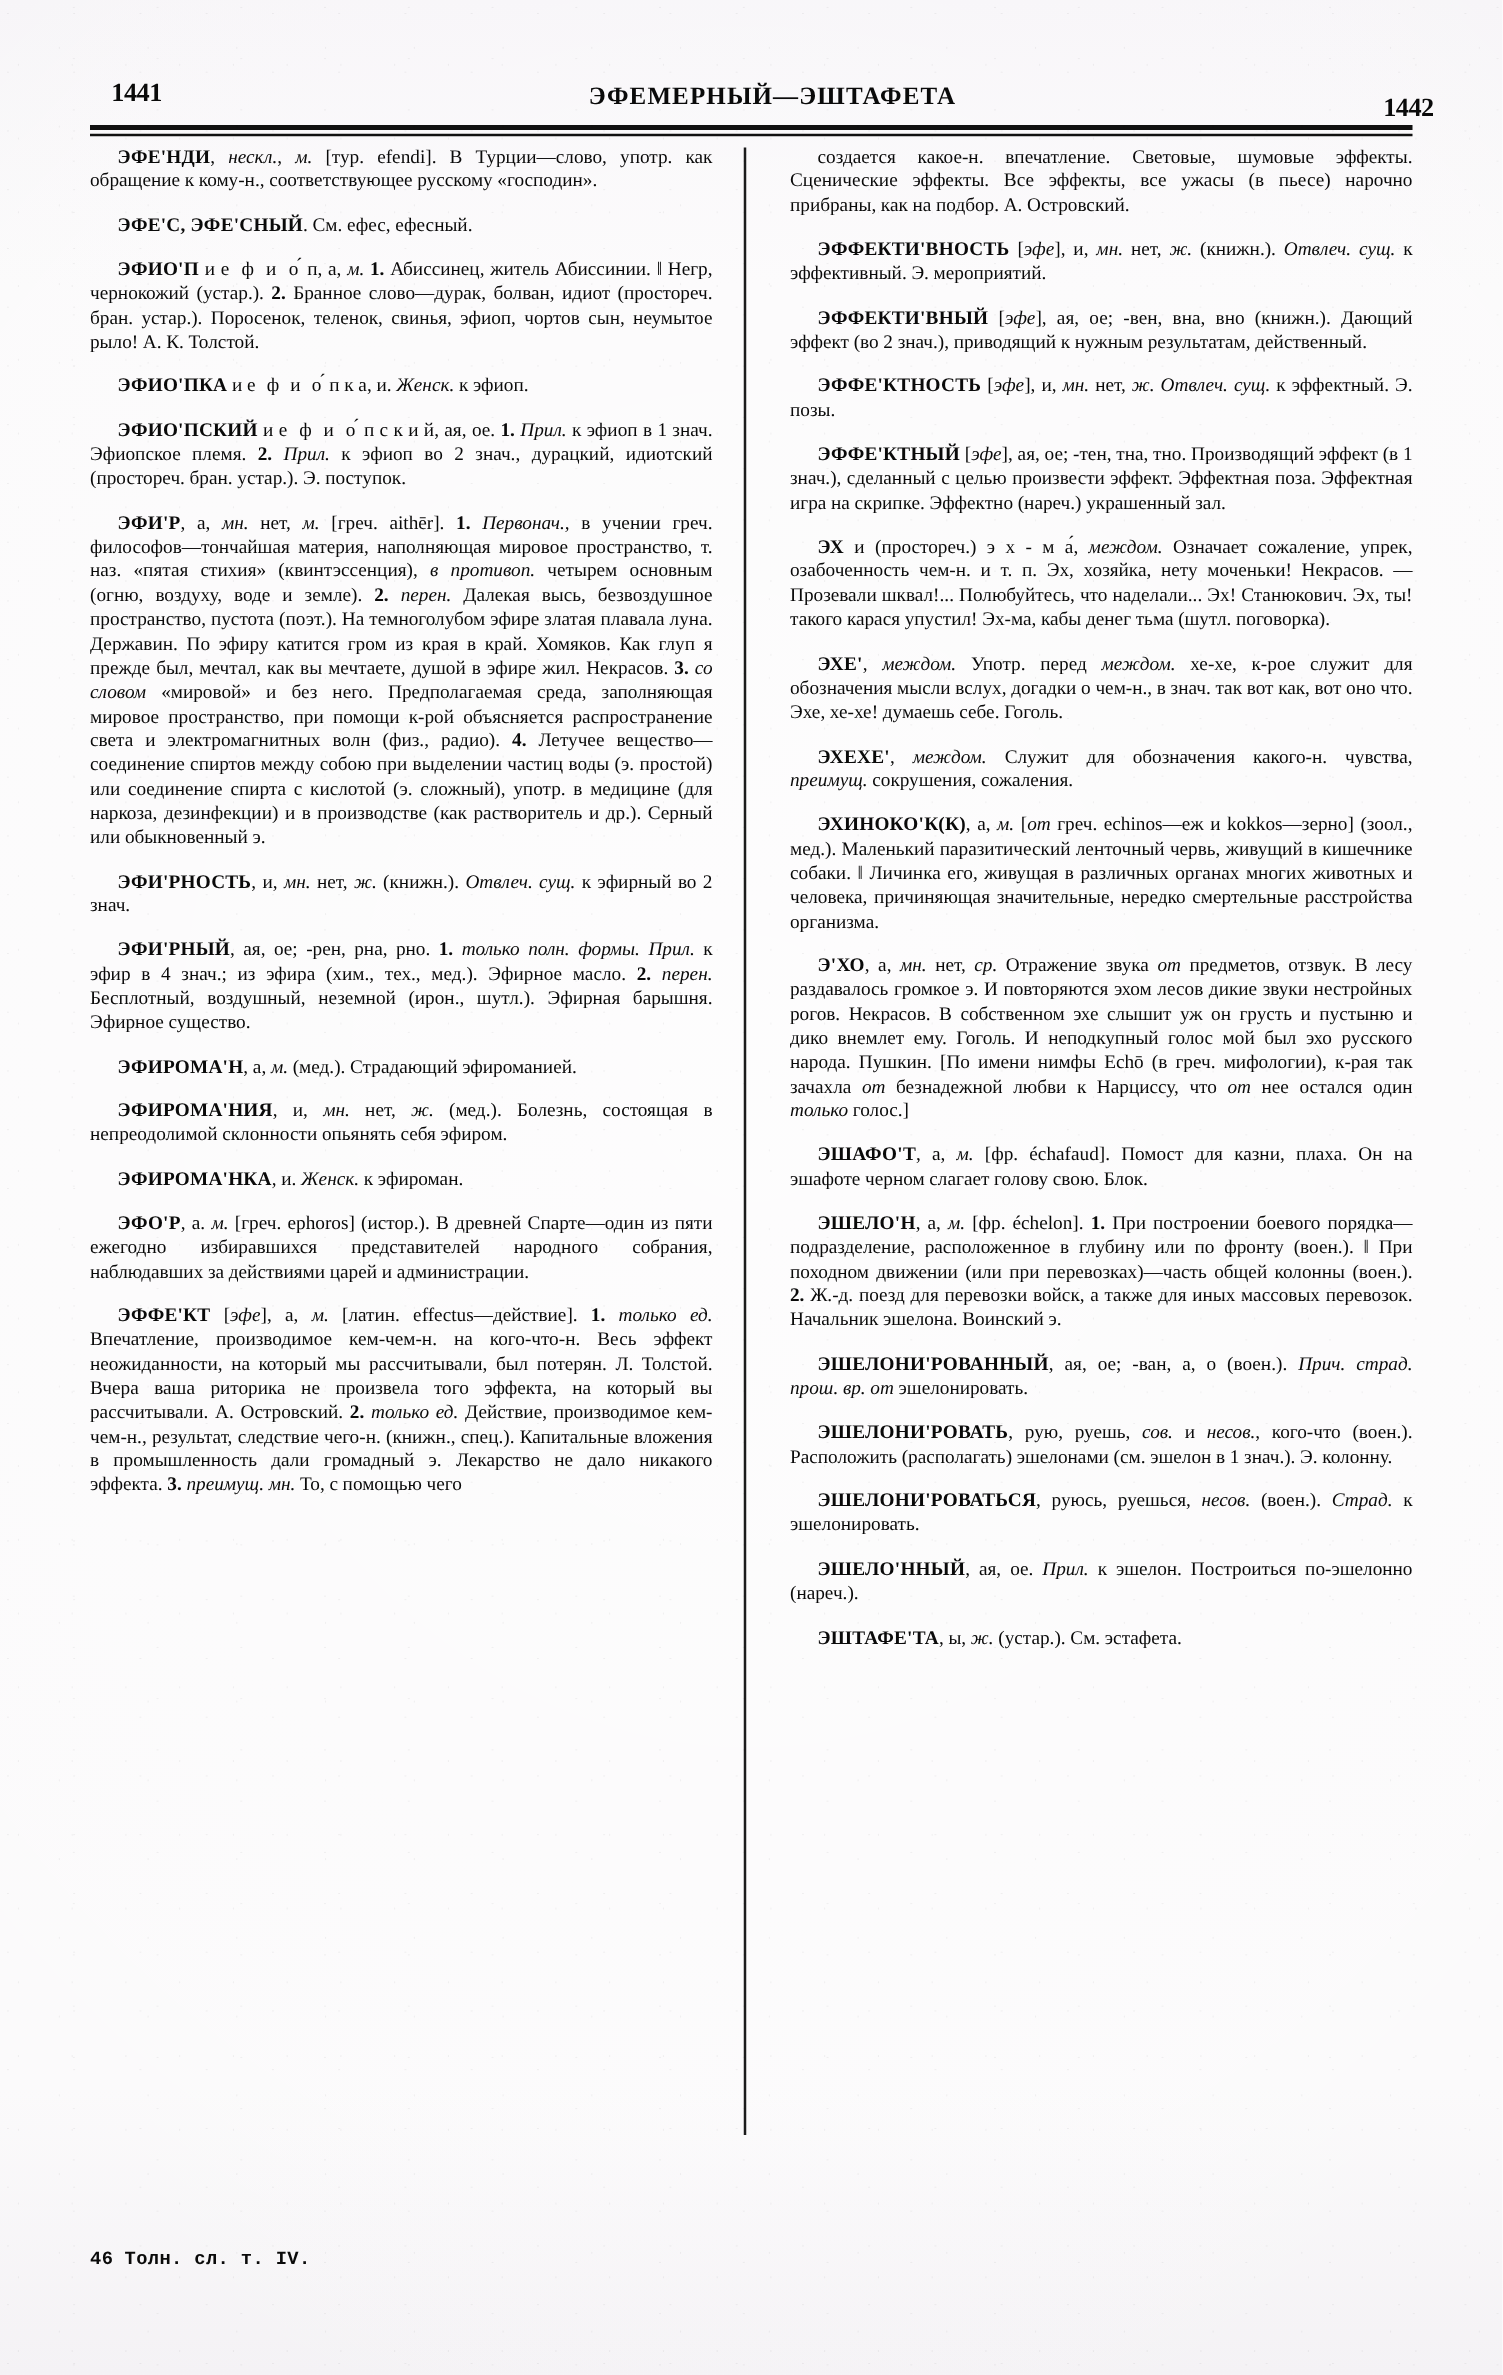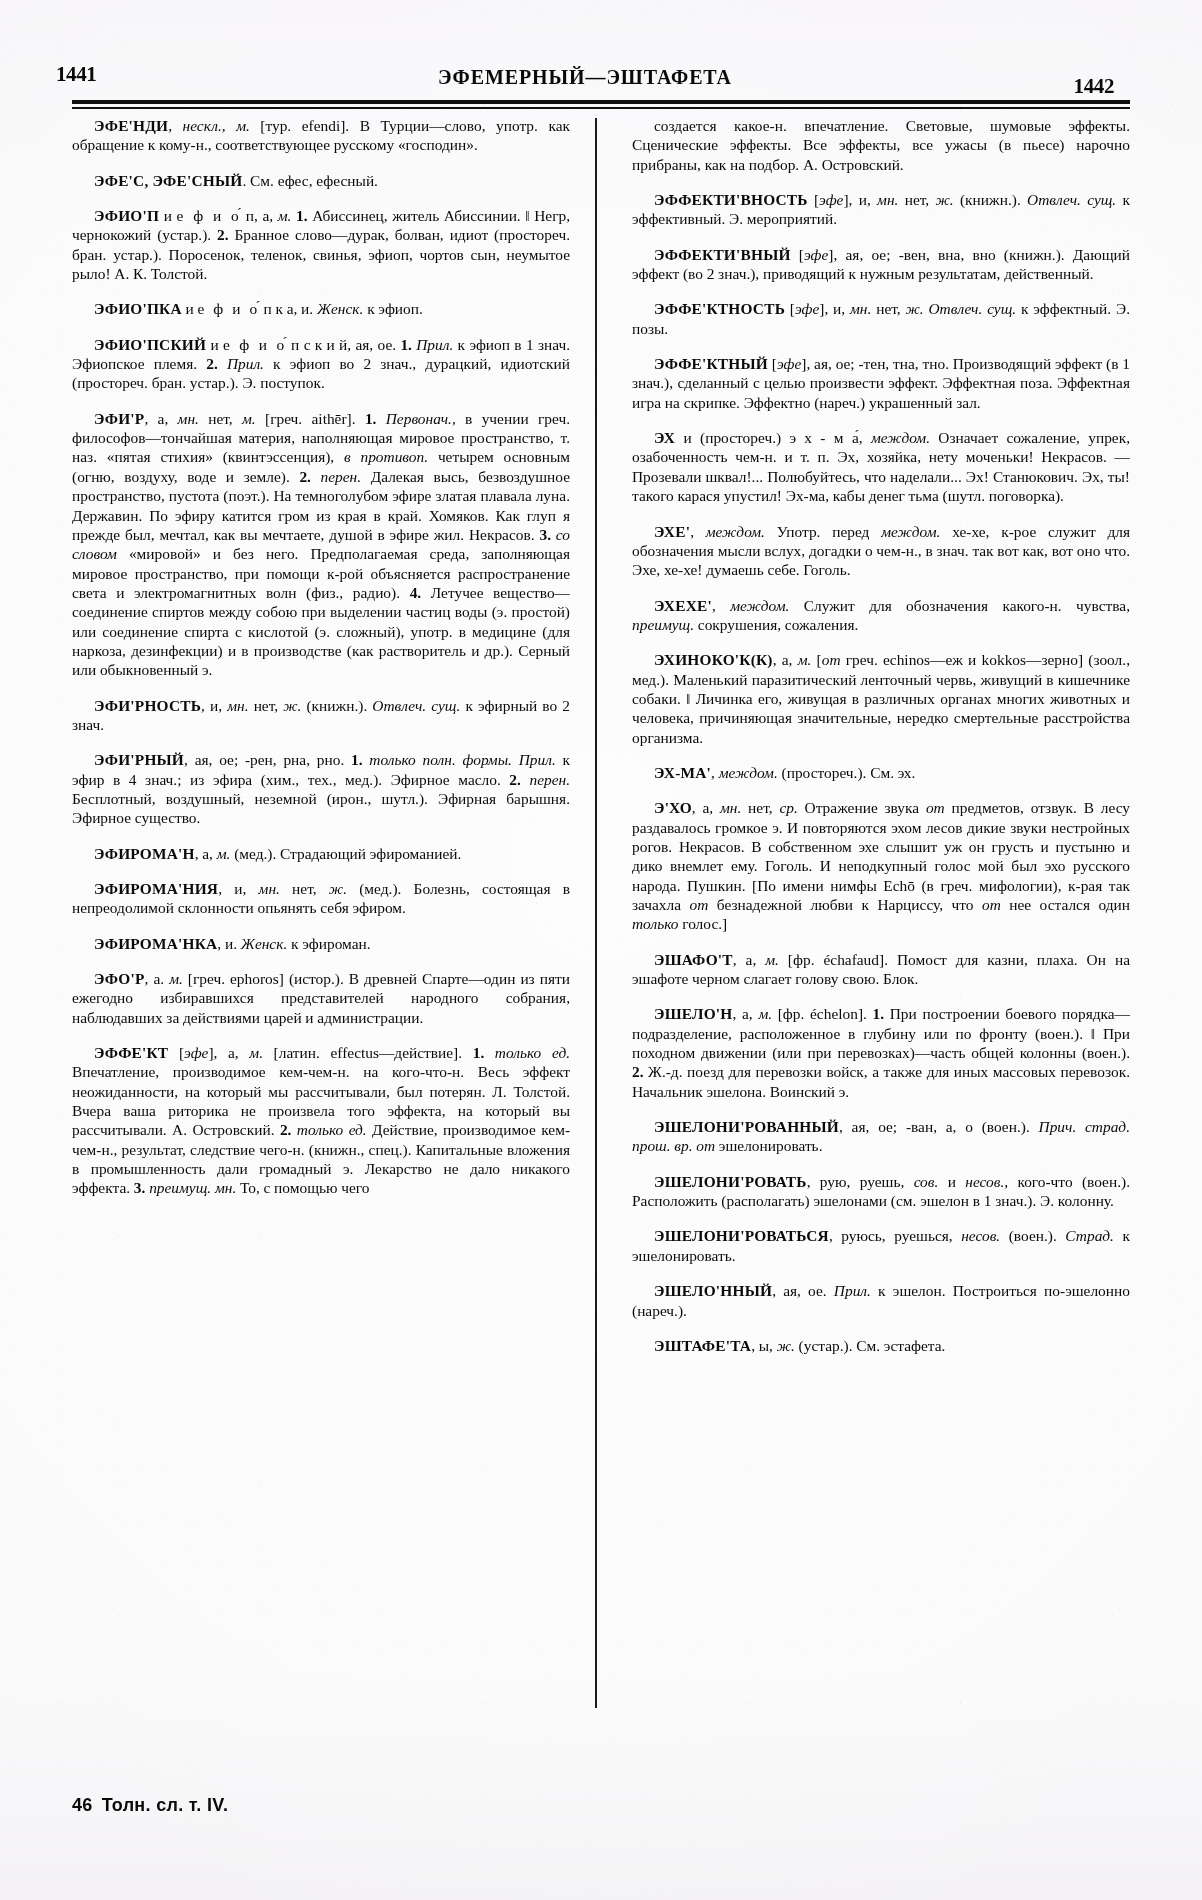--- a/index.html
+++ b/index.html
@@ -29,21 +29,21 @@
     inset: 0;
     background:
       radial-gradient(ellipse 120% 90% at 50% 45%, rgba(255,255,255,0.55) 0%, rgba(246,244,247,0.0) 70%),
       linear-gradient(180deg, #f7f5f8 0%, #fbfafb 12%, #fbfafb 88%, #f4f2f5 100%);
     pointer-events: none;
   }
 
   
   .header {
     position: absolute;
-    left: 56px;
+    left: 89px;
     top: 62px;
     width: 1058px;
     height: 34px;
   }
   .folio {
     position: absolute;
     top: 0;
     font-weight: bold;
     font-size: 21px;
     letter-spacing: -0.4px;
@@ -110,22 +110,22 @@
   .hw { font-weight: bold; letter-spacing: 0.2px; }
   .it { font-style: italic; }
   .sp { letter-spacing: 2.6px; }     
   .num { font-weight: bold; }
 
   
   .signature {
     position: absolute;
     left: 72px;
     bottom: 84px;
-    font-family: Liberation Sans, sans-serif;
-    font-size: 18px;
+    font-family: Liberation Mono, monospace;
+    font-size: 15px;
     font-weight: bold;
     letter-spacing: 0.3px;
   }
   .sig-num { font-weight: bold; margin-right: 9px; }
 
   
   .speckle {
     position: absolute;
     inset: 0;
     pointer-events: none;
@@ -173,21 +173,20 @@
     <div class="col col-right" id="col-right">
         <p class="entry">создается какое-н. впечатление. Световые, шумовые эффекты. Сценические эффекты. Все эффекты, все ужасы (в пьесе) нарочно прибраны, как на подбор. А. Островский.</p>
         <p class="entry"><span class="hw">ЭФФЕКТИ'ВНОСТЬ</span> [<i class="it">эфе</i>], и, <i class="it">мн.</i> нет, <i class="it">ж.</i> (книжн.). <i class="it">Отвлеч.</i> <i class="it">сущ.</i> к эффективный. Э. мероприятий.</p>
         <p class="entry"><span class="hw">ЭФФЕКТИ'ВНЫЙ</span> [<i class="it">эфе</i>], ая, ое; -вен, вна, вно (книжн.). Дающий эффект (во 2 знач.), приводящий к нужным результатам, действенный.</p>
         <p class="entry"><span class="hw">ЭФФЕ'КТНОСТЬ</span> [<i class="it">эфе</i>], и, <i class="it">мн.</i> нет, <i class="it">ж.</i> <i class="it">Отвлеч.</i> <i class="it">сущ.</i> к эффектный. Э. позы.</p>
         <p class="entry"><span class="hw">ЭФФЕ'КТНЫЙ</span> [<i class="it">эфе</i>], ая, ое; -тен, тна, тно. Производящий эффект (в 1 знач.), сделанный с целью произвести эффект. Эффектная поза. Эффектная игра на скрипке. Эффектно (нареч.) украшенный зал.</p>
         <p class="entry"><span class="hw">ЭХ</span> и (простореч.) э х - м а́, <i class="it">междом.</i> Означает сожаление, упрек, озабоченность чем-н. и т. п. Эх, хозяйка, нету моченьки! Некрасов. —Прозевали шквал!... Полюбуйтесь, что наделали... Эх! Станюкович. Эх, ты! такого карася упустил! Эх-ма, кабы денег тьма (шутл. поговорка).</p>
         <p class="entry"><span class="hw">ЭХЕ'</span>, <i class="it">междом.</i> Употр. перед <i class="it">междом.</i> хе-хе, к-рое служит для обозначения мысли вслух, догадки о чем-н., в знач. так вот как, вот оно что. Эхе, хе-хе! думаешь себе. Гоголь.</p>
         <p class="entry"><span class="hw">ЭХЕХЕ'</span>, <i class="it">междом.</i> Служит для обозначения какого-н. чувства, <i class="it">преимущ.</i> сокрушения, сожаления.</p>
         <p class="entry"><span class="hw">ЭХИНОКО'К(К)</span>, а, <i class="it">м.</i> [<i class="it">от</i> греч. echinos—еж и kokkos—зерно] (зоол., мед.). Маленький паразитический ленточный червь, живущий в кишечнике собаки. ‖ Личинка его, живущая в различных органах многих животных и человека, причиняющая значительные, нередко смертельные расстройства организма.</p>
-        <p class="entry"><span class="hw">ЭХ-МА'</span>, <i class="it">междом.</i> (простореч.). См. эх.</p>
         <p class="entry"><span class="hw">Э'ХО</span>, а, <i class="it">мн.</i> нет, <i class="it">ср.</i> Отражение звука <i class="it">от</i> предметов, отзвук. В лесу раздавалось громкое э. И повторяются эхом лесов дикие звуки нестройных рогов. Некрасов. В собственном эхе слышит уж он грусть и пустыню и дико внемлет ему. Гоголь. И неподкупный голос мой был эхо русского народа. Пушкин. [По имени нимфы Echō (в греч. мифологии), к-рая так зачахла <i class="it">от</i> безнадежной любви к Нарциссу, что <i class="it">от</i> нее остался один <i class="it">только</i> голос.]</p>
         <p class="entry"><span class="hw">ЭШАФО'Т</span>, а, <i class="it">м.</i> [фр. échafaud]. Помост для казни, плаха. Он на эшафоте черном слагает голову свою. Блок.</p>
         <p class="entry"><span class="hw">ЭШЕЛО'Н</span>, а, <i class="it">м.</i> [фр. échelon]. <span class="num">1.</span> При построении боевого порядка—подразделение, расположенное в глубину или по фронту (воен.). ‖ При походном движении (или при перевозках)—часть общей колонны (воен.). <span class="num">2.</span> Ж.-д. поезд для перевозки войск, а также для иных массовых перевозок. Начальник эшелона. Воинский э.</p>
         <p class="entry"><span class="hw">ЭШЕЛОНИ'РОВАННЫЙ</span>, ая, ое; -ван, а, о (воен.). <i class="it">Прич.</i> <i class="it">страд.</i> <i class="it">прош.</i> <i class="it">вр.</i> <i class="it">от</i> эшелонировать.</p>
         <p class="entry"><span class="hw">ЭШЕЛОНИ'РОВАТЬ</span>, рую, руешь, <i class="it">сов.</i> и <i class="it">несов.</i>, кого-что (воен.). Расположить (располагать) эшелонами (см. эшелон в 1 знач.). Э. колонну.</p>
         <p class="entry"><span class="hw">ЭШЕЛОНИ'РОВАТЬСЯ</span>, руюсь, руешься, <i class="it">несов.</i> (воен.). <i class="it">Страд.</i> к эшелонировать.</p>
         <p class="entry"><span class="hw">ЭШЕЛО'ННЫЙ</span>, ая, ое. <i class="it">Прил.</i> к эшелон. Построиться по-эшелонно (нареч.).</p>
         <p class="entry"><span class="hw">ЭШТАФЕ'ТА</span>, ы, <i class="it">ж.</i> (устар.). См. эстафета.</p>
       </div>
   </div>

